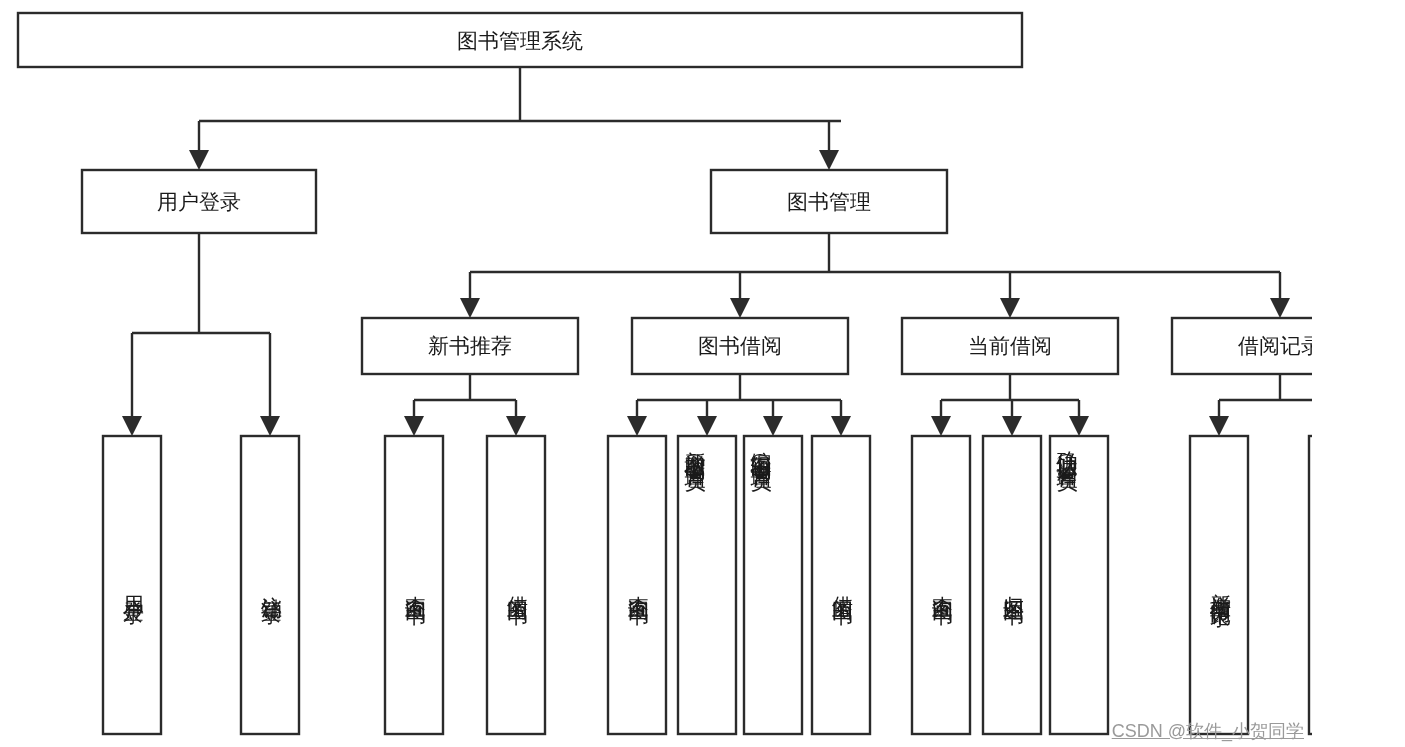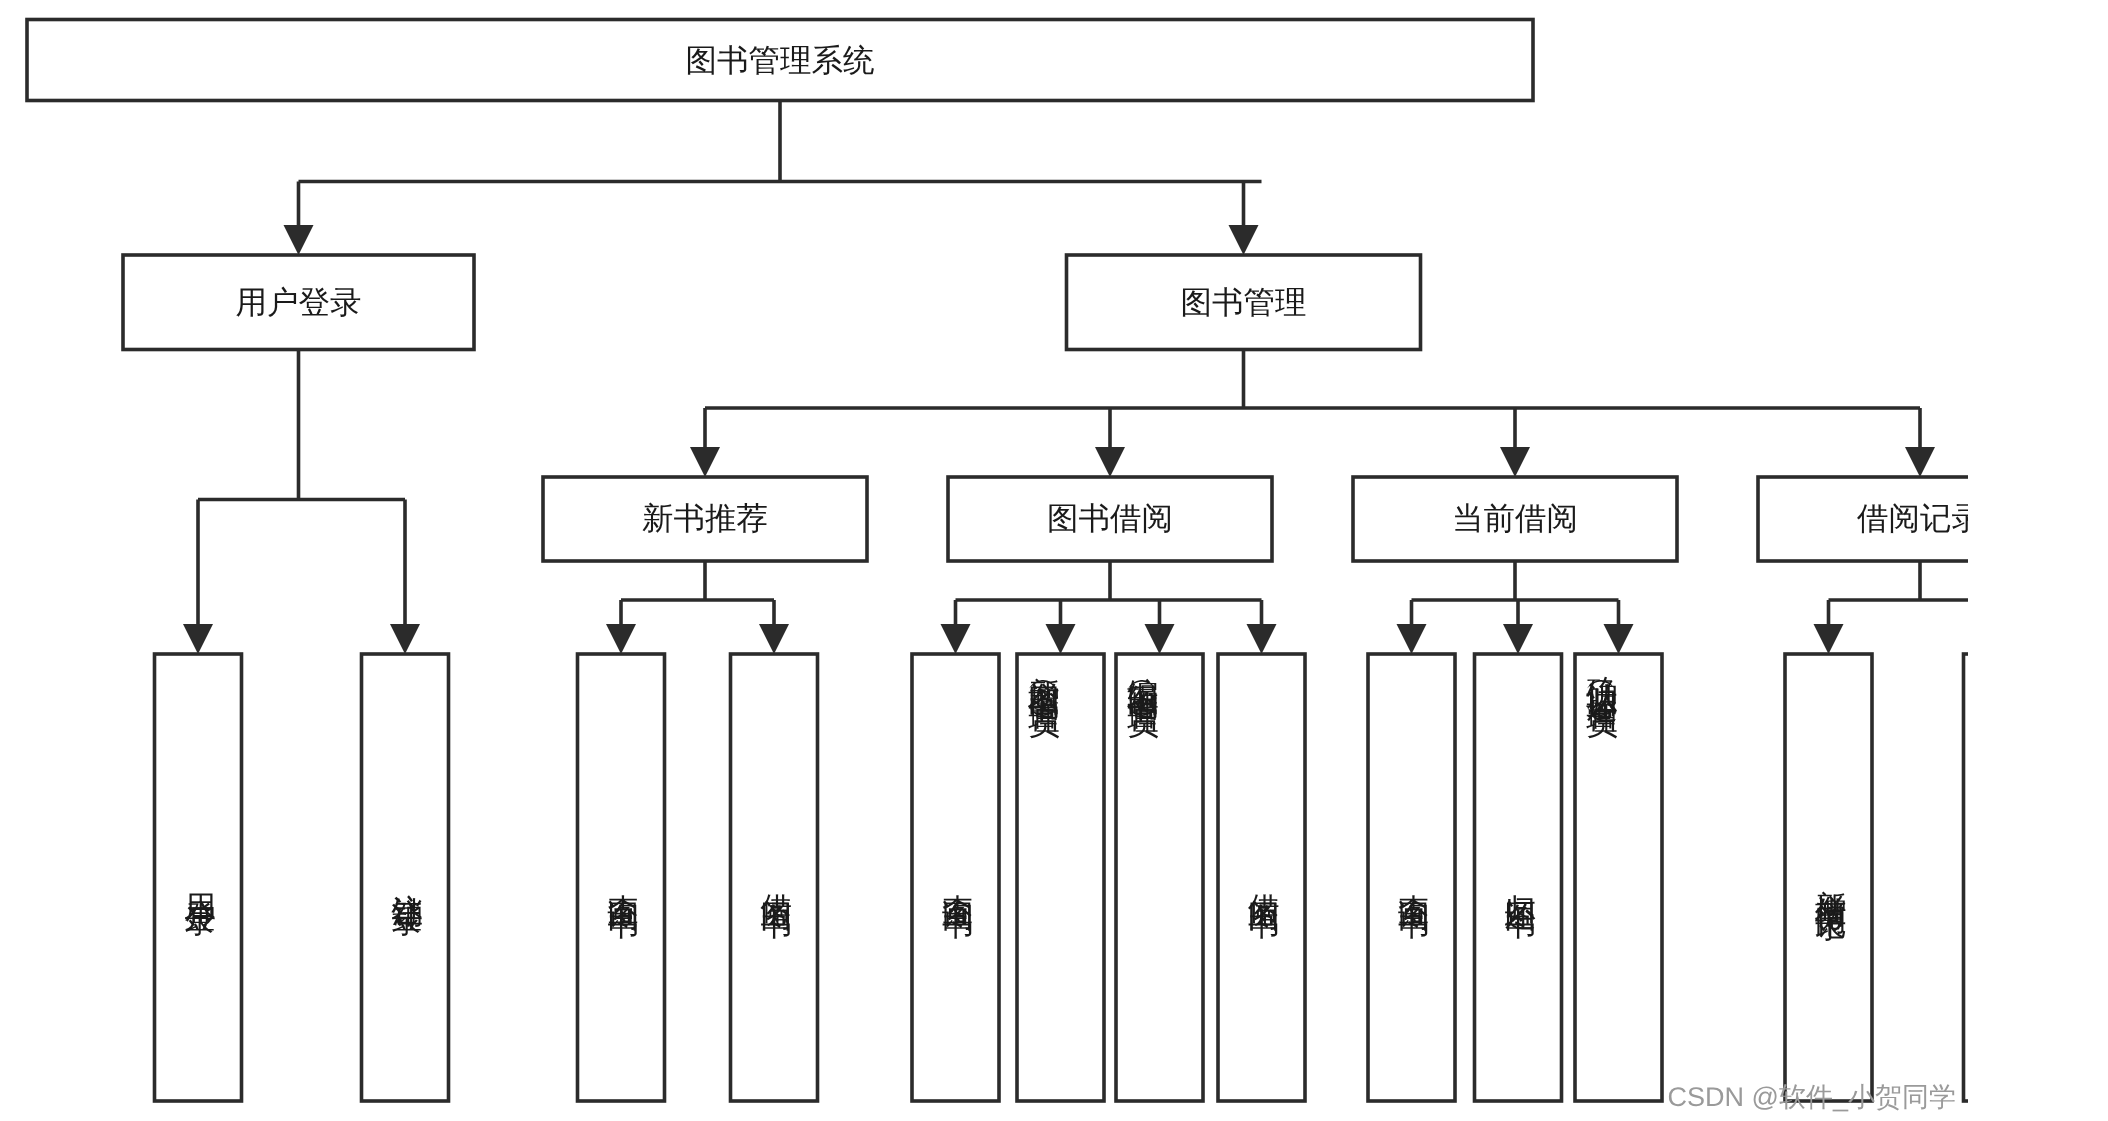--- a/index.html
+++ b/index.html
@@ -57,20 +57,21 @@
   }
   .watermark {
     position: absolute;
     right: 8px;
     bottom: 4px;
     font-family: "Liberation Sans", "DejaVu Sans", sans-serif;
     font-size: 18px;
     color: #9a9a9a;
     white-space: nowrap;
     user-select: none;
+    text-decoration: underline;
   }
 </style>
 </head>
 <body>
 
 <div id="canvas">
 
   <svg id="diagram-svg" viewBox="0 0 1405 747">
 
     <g id="connectors-layer">

